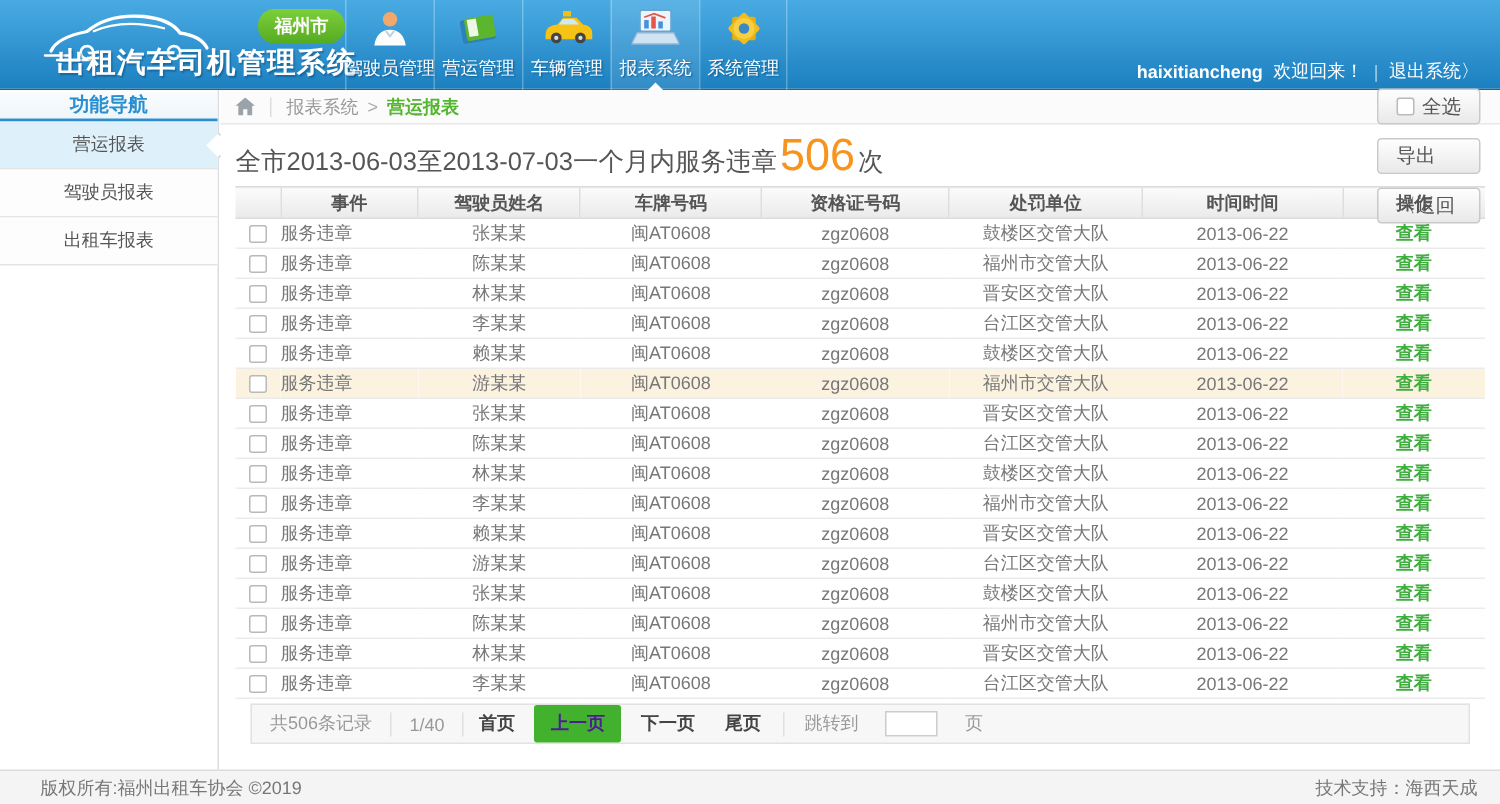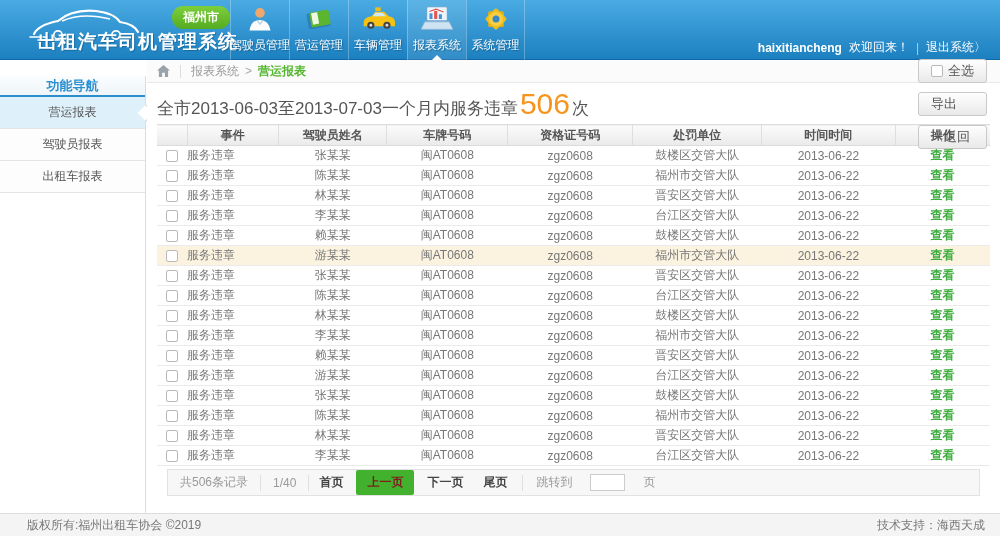--- a/index.html
+++ b/index.html
@@ -25,21 +25,21 @@
   .nav-item.active::after { content:""; position:absolute; bottom:-1px; left:50%; margin-left:-6px;
     border-left:6px solid transparent; border-right:6px solid transparent; border-bottom:6px solid #fff; }
   .nav-label { text-shadow:1px 1px 1px rgba(0,60,100,.5); white-space:nowrap; }
   .user { position:absolute; right:14px; top:39px; color:#fff; font-size:12px; display:flex; gap:7px; align-items:center; }
   .user b { font-weight:bold; }
   .user .sep { opacity:.6; }
   .user .logout { cursor:pointer; }
 
   
   .sidebar { position:absolute; left:0; top:60px; width:146px; bottom:23px; background:#fff;
-    border-right:1px solid #d9dde0;margin-top:16px; }
+    border-right:1px solid #d9dde0; }
   .side-title { height:21px; line-height:20px; text-align:center; color:#2a8fd0; font-weight:bold;
     font-size:13px; background:linear-gradient(#fbfdfe,#eef5fa); border-bottom:2px solid #2e8ecd; }
   .side-item { height:32px; line-height:31px; text-align:center; font-size:12px; color:#555;
     border-bottom:1px solid #e4e4e4; position:relative; cursor:pointer; background:#fdfdfd; }
   .side-item.active { background:#def0fa; }
   .side-item.active::after { content:""; position:absolute; right:-7px; top:50%; width:11px; height:11px;
     margin-top:-6px; background:#fff; border-top:1px solid #cfcfcf; border-right:1px solid #cfcfcf;
     transform:rotate(45deg); }
 
   
@@ -68,21 +68,21 @@
   tbody td { height:20px; border-bottom:1px solid #ebebeb; color:#777; text-align:center; white-space:nowrap; overflow:hidden; }
   tbody td.evt { text-align:left; }
   tbody tr.hl td { background:#fbf3e0; }
   tbody td .checkbox { vertical-align:middle; cursor:pointer; }
   .view-link { color:#3fae3f; font-weight:bold; cursor:pointer; text-decoration:none; }
 
   .pagebar { margin:3px 10px 0; border:1px solid #e2e2e2; background:#f7f7f7; height:27px;
     display:flex; align-items:center; font-size:12px; color:#999; }
   .pb-sec { padding:0 12px; border-right:1px solid #e0e0e0; height:16px; display:flex; align-items:center; }
   .pb-link { padding:0 10px; color:#444; font-weight:bold; cursor:pointer; white-space:nowrap; }
-  .pb-prev { background:#42b22e; color:#7f1d1d; font-weight:bold; padding:4px 11px; border-radius:2px;
+  .pb-prev { background:#42b22e; color:#4c1d95; font-weight:bold; padding:4px 11px; border-radius:2px;
     margin:0 3px; cursor:pointer; white-space:nowrap; }
   .jump { display:flex; align-items:center; gap:18px; border-left:1px solid #e0e0e0; padding-left:13px; margin-left:5px; height:16px; }
   .jump input { width:35px; height:17px; border:1px solid #ccc; font-size:12px; padding:0 2px; }
 
   .footer { position:absolute; left:0; right:0; bottom:0; height:23px; background:#f4f4f4;
     border-top:1px solid #ddd; display:flex; align-items:center; justify-content:space-between;
     padding:0 15px 0 27px; font-size:12px; color:#777; }
 </style>
 </head>
 <body>

